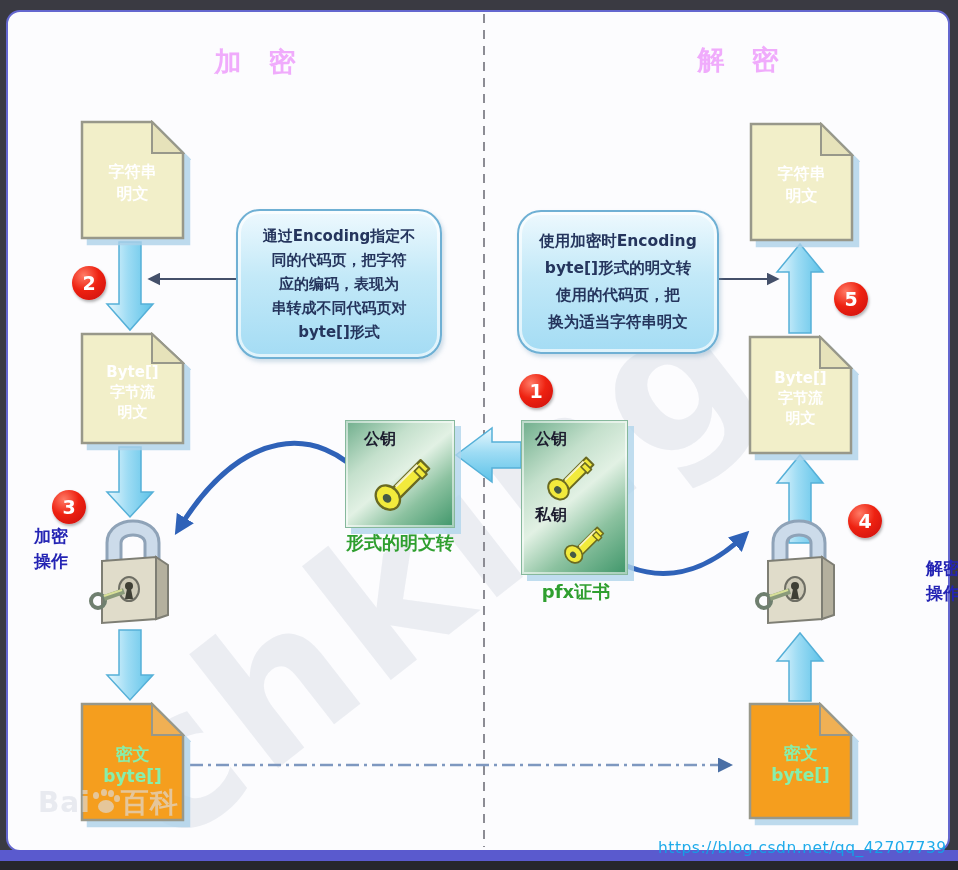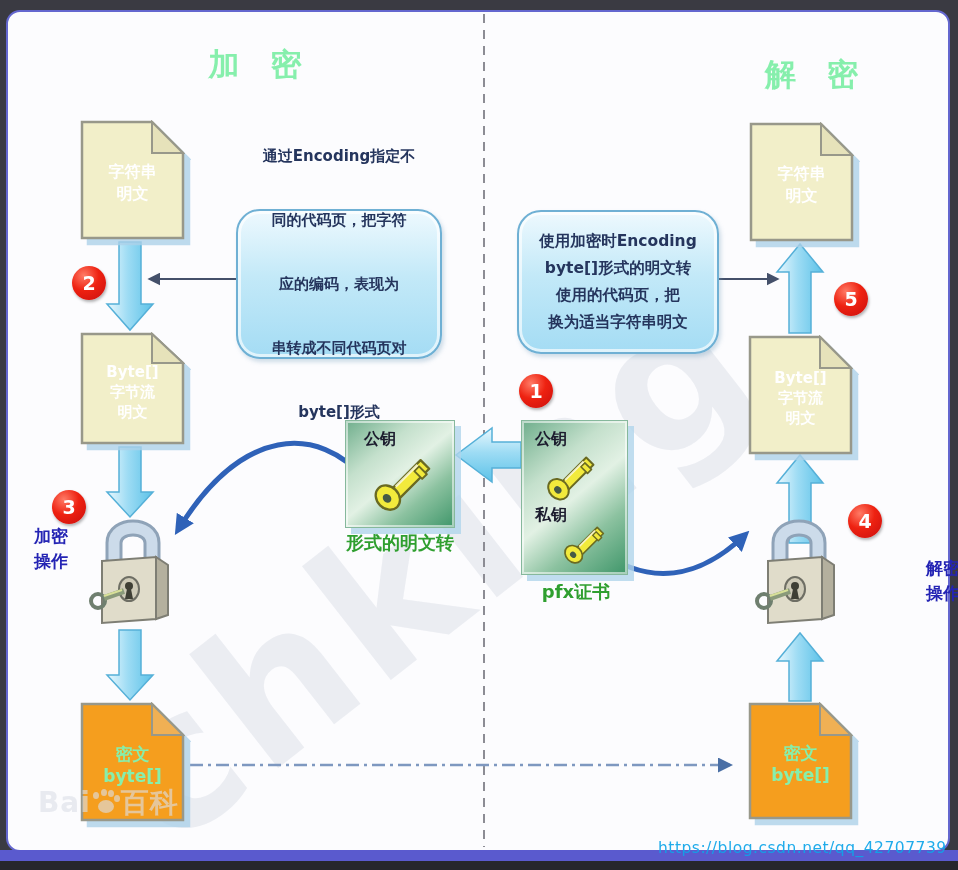--- a/index.html
+++ b/index.html
@@ -9,22 +9,22 @@
     font-family:"DejaVu Sans","Liberation Sans",sans-serif;
   }
   .panel{
     position:absolute; left:6px; top:10px; width:940px; height:838px;
     background:#fcfcfe; border:2px solid #6467cf; border-radius:14px; z-index:0;
   }
   .bottom-bar{position:absolute; left:0; top:850px; width:958px; height:12px; background:#5a5ace; z-index:0;}
   .bottom-dark{position:absolute; left:0; top:861px; width:958px; height:9px; background:#26262c; z-index:0;}
 
   .title{
-    position:absolute; z-index:3; color:#86efac; font-weight:bold;
-    font-size:31px; text-align:center; width:240px;
+    position:absolute; z-index:3; color:#f0abfc; font-weight:bold;
+    font-size:27px; text-align:center; width:240px;
   }
   .caption{
     position:absolute; z-index:3; color:#2222b4; font-weight:bold;
     font-size:17px; letter-spacing:1px;
   }
 
   
   .wm-diag{
     position:absolute; left:130px; top:690px; z-index:1; white-space:nowrap;
     font-size:190px; font-weight:bold; letter-spacing:8px;
@@ -71,21 +71,21 @@
   }
 
   
   .callout{
     position:absolute; z-index:3; border:2px solid #6fb0d4; border-radius:24px;
     background:linear-gradient(180deg,#eef9fe 0%, #c3e9f8 45%, #a4dcf4 100%);
     box-shadow:inset 0 0 0 3px rgba(255,255,255,0.65), 2px 3px 4px rgba(120,160,190,0.35);
     display:flex; flex-direction:column; justify-content:center;
     text-align:center; font-weight:bold; color:#25355d;
   }
-  .callout.c-left{left:236px; top:209px; width:202px; height:146px; font-size:15px; line-height:24px;gap:40px;}
+  .callout.c-left{left:236px; top:209px; width:202px; height:146px; font-size:15px; line-height:24px;}
   .callout.c-right{left:517px; top:210px; width:198px; height:140px; font-size:15.5px; line-height:27px;}
 
   
   .greenbox{
     position:absolute; z-index:3;
     background:linear-gradient(140deg,#6fae8c 0%, #c4e0cc 30%, #e2f1e4 50%, #8cc2a0 72%, #3f966a 100%);
     border:1px solid #86b89c;
     box-shadow:6px 6px 0 rgba(176,212,235,0.8), inset 0 0 0 2px rgba(255,255,255,0.55);
   }
   .klabel{position:absolute; font-weight:bold; font-size:16px; color:#1c1c2e;}
@@ -143,21 +143,21 @@
     <path fill="url(#agH)" stroke="#55b0d8" stroke-width="1.5" d="M521,442 H492 V428 L456,455 L492,482 V468 H521 Z"></path>
 
     <path d="M366,480 C318,424 242,426 178,530" stroke="#2f62b8" stroke-width="5" fill="none" marker-end="url(#mCurve)"></path>
     <path d="M597,549 C650,588 700,578 745,535" stroke="#2f62b8" stroke-width="5" fill="none" marker-end="url(#mCurve)"></path>
 
     <path d="M236,279 H150" stroke="#44506a" stroke-width="2" fill="none" marker-end="url(#mDark)"></path>
     <path d="M714,279 H777" stroke="#44506a" stroke-width="2" fill="none" marker-end="url(#mDark)"></path>
   </svg>
 
   <div class="title" style="left:135px; top:44px;">加　密</div>
-  <div class="title" style="left:618px; top:54px;text-align:right;">解　密</div>
+  <div class="title" style="left:618px; top:42px;">解　密</div>
 
   <div class="doc" style="left:80px; top:120px;">
     <svg viewBox="0 0 105 120" width="105" height="120">
       <path d="M2,2 H72 L103,33 V118 H2 Z" fill="#f2efc9" stroke="#98988a" stroke-width="2.5"></path>
       <path d="M72,2 V33 H103 Z" fill="#e6e2ba" stroke="#98988a" stroke-width="2"></path>
     </svg>
     <div class="txt">
       <span>字符串</span>
       <span>明文</span>
     </div>

